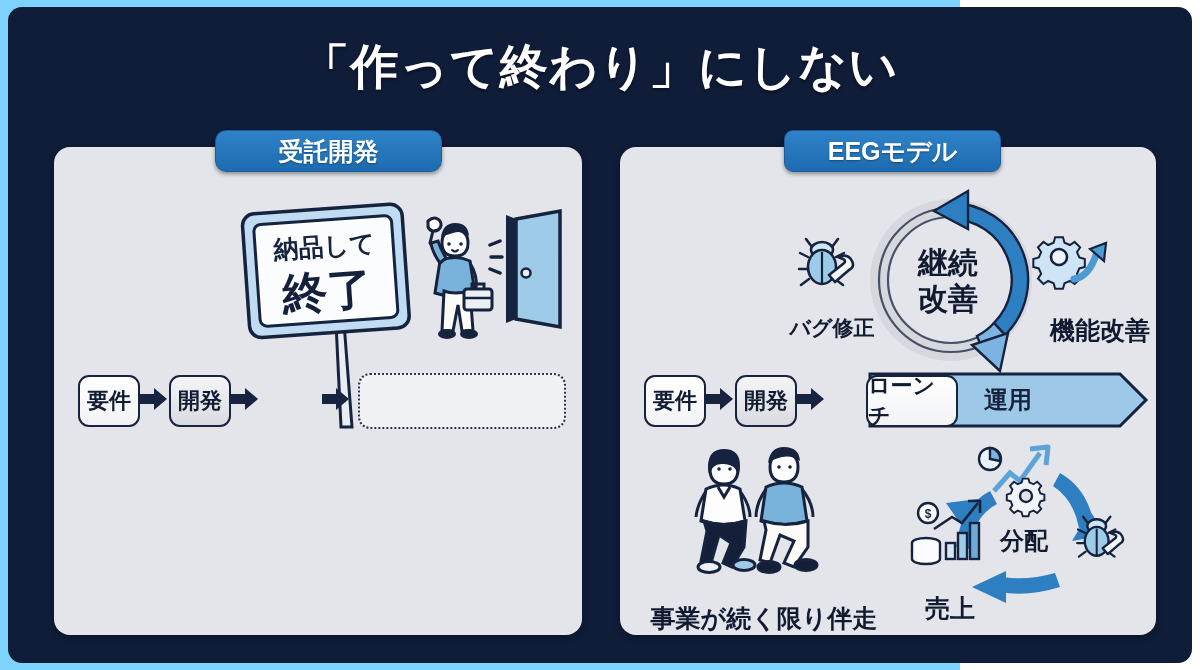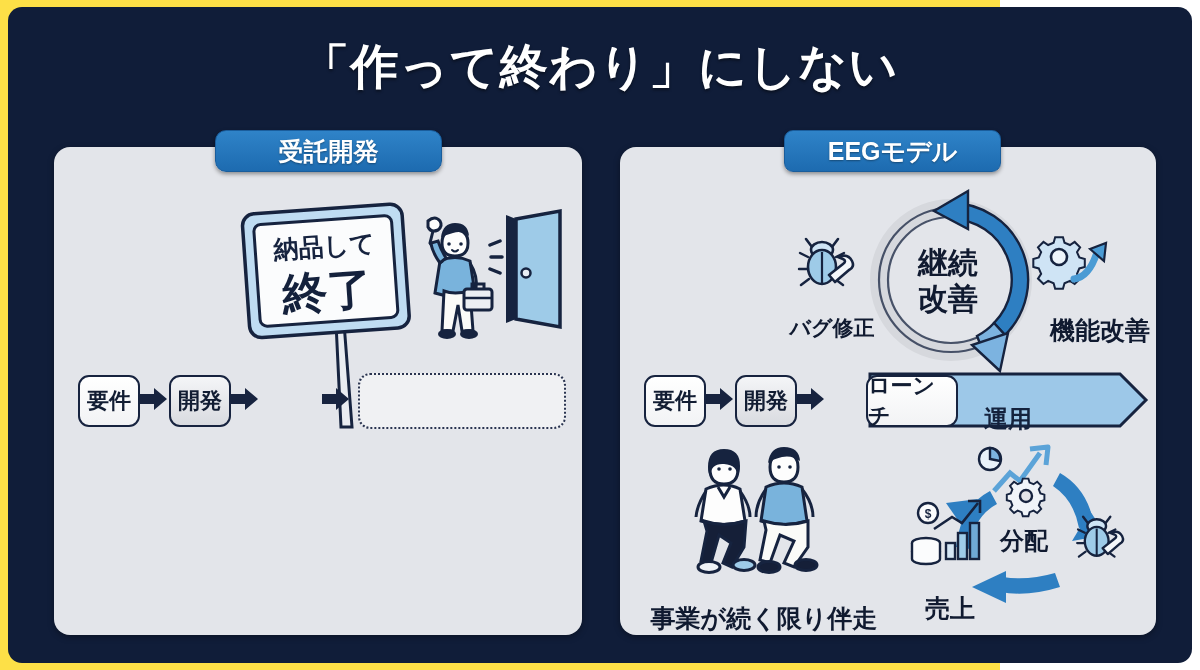--- a/index.html
+++ b/index.html
@@ -1,18 +1,18 @@
 <!DOCTYPE html>
 <html><head>
 <meta charset="utf-8">
 <style>
   html,body{margin:0;padding:0;background:#ffffff;}
   body{width:1200px;height:670px;overflow:hidden;
        font-family:"Liberation Sans","DejaVu Sans",sans-serif;}
-  .stage{position:relative;width:960px;height:670px;background:#fde047;padding-left:40px;}
+  .stage{position:relative;width:960px;height:670px;background:#7dd3fc;}
 
   .card{position:absolute;left:8px;top:7px;width:1184px;height:656px;
         background:#101d39;border-radius:14px;overflow:hidden;}
 
   .title{position:absolute;left:0;top:28px;width:1184px;text-align:center;
          color:#ffffff;font-size:48px;font-weight:bold;letter-spacing:1px;
          text-shadow:0 2px 3px rgba(0,0,0,.45);}
 
   
   .panel{position:absolute;background:#e3e5ea;border-radius:16px;
@@ -186,21 +186,21 @@
       <svg width="28" height="26" viewBox="0 0 28 26">
           <path d="M0 8 h14 V2 l13 11 l-13 11 v-6 H0 z" fill="#17233f"></path>
         </svg>
     </div>
 
     <div class="band" style="left:862px;top:365px;">
       <svg width="278" height="56" viewBox="0 0 278 56">
         <path d="M0 2 H250 L276 28 L250 54 H0 Z" fill="#9dc8e8" stroke="#16233f" stroke-width="3"></path>
       </svg>
     </div>
-    <div class="band-label" style="left:900px;top:365px;width:200px;height:56px;margin-top:19px;">運用</div>
+    <div class="band-label" style="left:900px;top:365px;width:200px;height:56px;">運用</div>
 
     <div class="chip" style="left:858px;top:368px;width:88px;height:48px;z-index:5;">ローンチ</div>
 
     <div class="ill" style="left:676px;top:438px;">
       <svg width="160" height="130" viewBox="0 0 160 130">
 
         <path d="M26 24 q0 -14 14 -14 q14 0 14 14 q0 15 -14 15 q-14 0 -14 -15 z" fill="#fdfdfd" stroke="#16233f" stroke-width="3"></path>
         <path d="M24 22 q0 -18 16 -18 q16 0 16 17 q0 7 -3 11 q1 -12 -13 -13 q-13 -1 -14 12 q-2 -3 -2 -9 z" fill="#16233f"></path>
         <circle cx="35" cy="24" r="1.8" fill="#16233f"></circle>
           <circle cx="46" cy="24" r="1.8" fill="#16233f"></circle>

